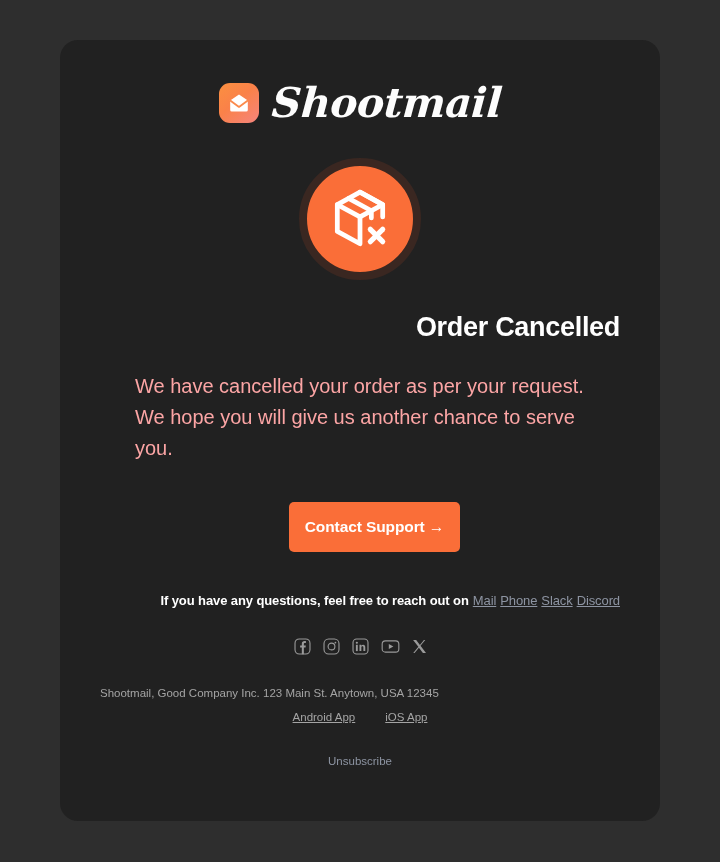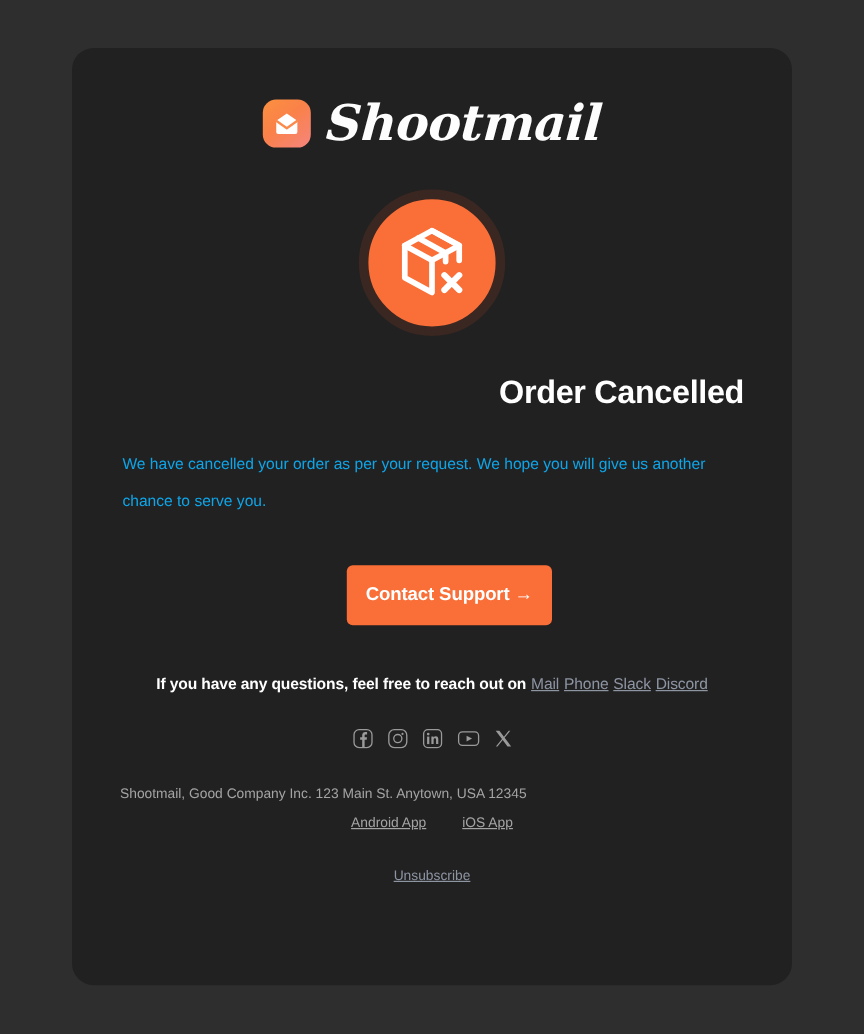--- a/index.html
+++ b/index.html
@@ -91,25 +91,26 @@
   .headline {
     text-align: right;
     font-size: 27px;
     font-weight: bold;
     color: #ffffff;
     letter-spacing: -0.3px;
     margin-top: 32px;
   }
 
   .para {
-    font-size: 13px;
+    font-size: 20px;
     line-height: 31px;
-    color: #0ea5e9;
+    color: #fca5a5;
     margin-top: 28px;
     padding: 0 2px;
+    margin-left: 33px;
   }
 
   .para + .para { margin-top: 24px; }
 
   
   .cta-wrap {
     display: flex;
     justify-content: center;
     margin-top: 38px;
   }
@@ -123,21 +124,21 @@
     border-radius: 5px;
     padding: 16px 16px;
     cursor: pointer;
     font-family: "Liberation Sans", sans-serif;
     letter-spacing: -0.1px;
     margin-left: 29px;
   }
 
   
   .contact-line {
-    text-align: center;
+    text-align: right;
     margin-top: 41px;
     font-size: 13px;
     font-weight: bold;
     color: #ffffff;
     letter-spacing: -0.1px;
   }
 
   .contact-line .chan {
     color: #8d94a2;
     text-decoration: underline;
@@ -180,21 +181,20 @@
   }
 
   .footer-unsub {
     text-align: center;
     margin-top: 28px;
   }
 
   .footer-unsub span {
     font-size: 11.5px;
     color: #8d94a2;
-    text-decoration: underline;
     cursor: pointer;
   }
 </style>
 </head>
 <body>
 
 <div class="page">
   <div class="card">
 
     <div class="brand">

